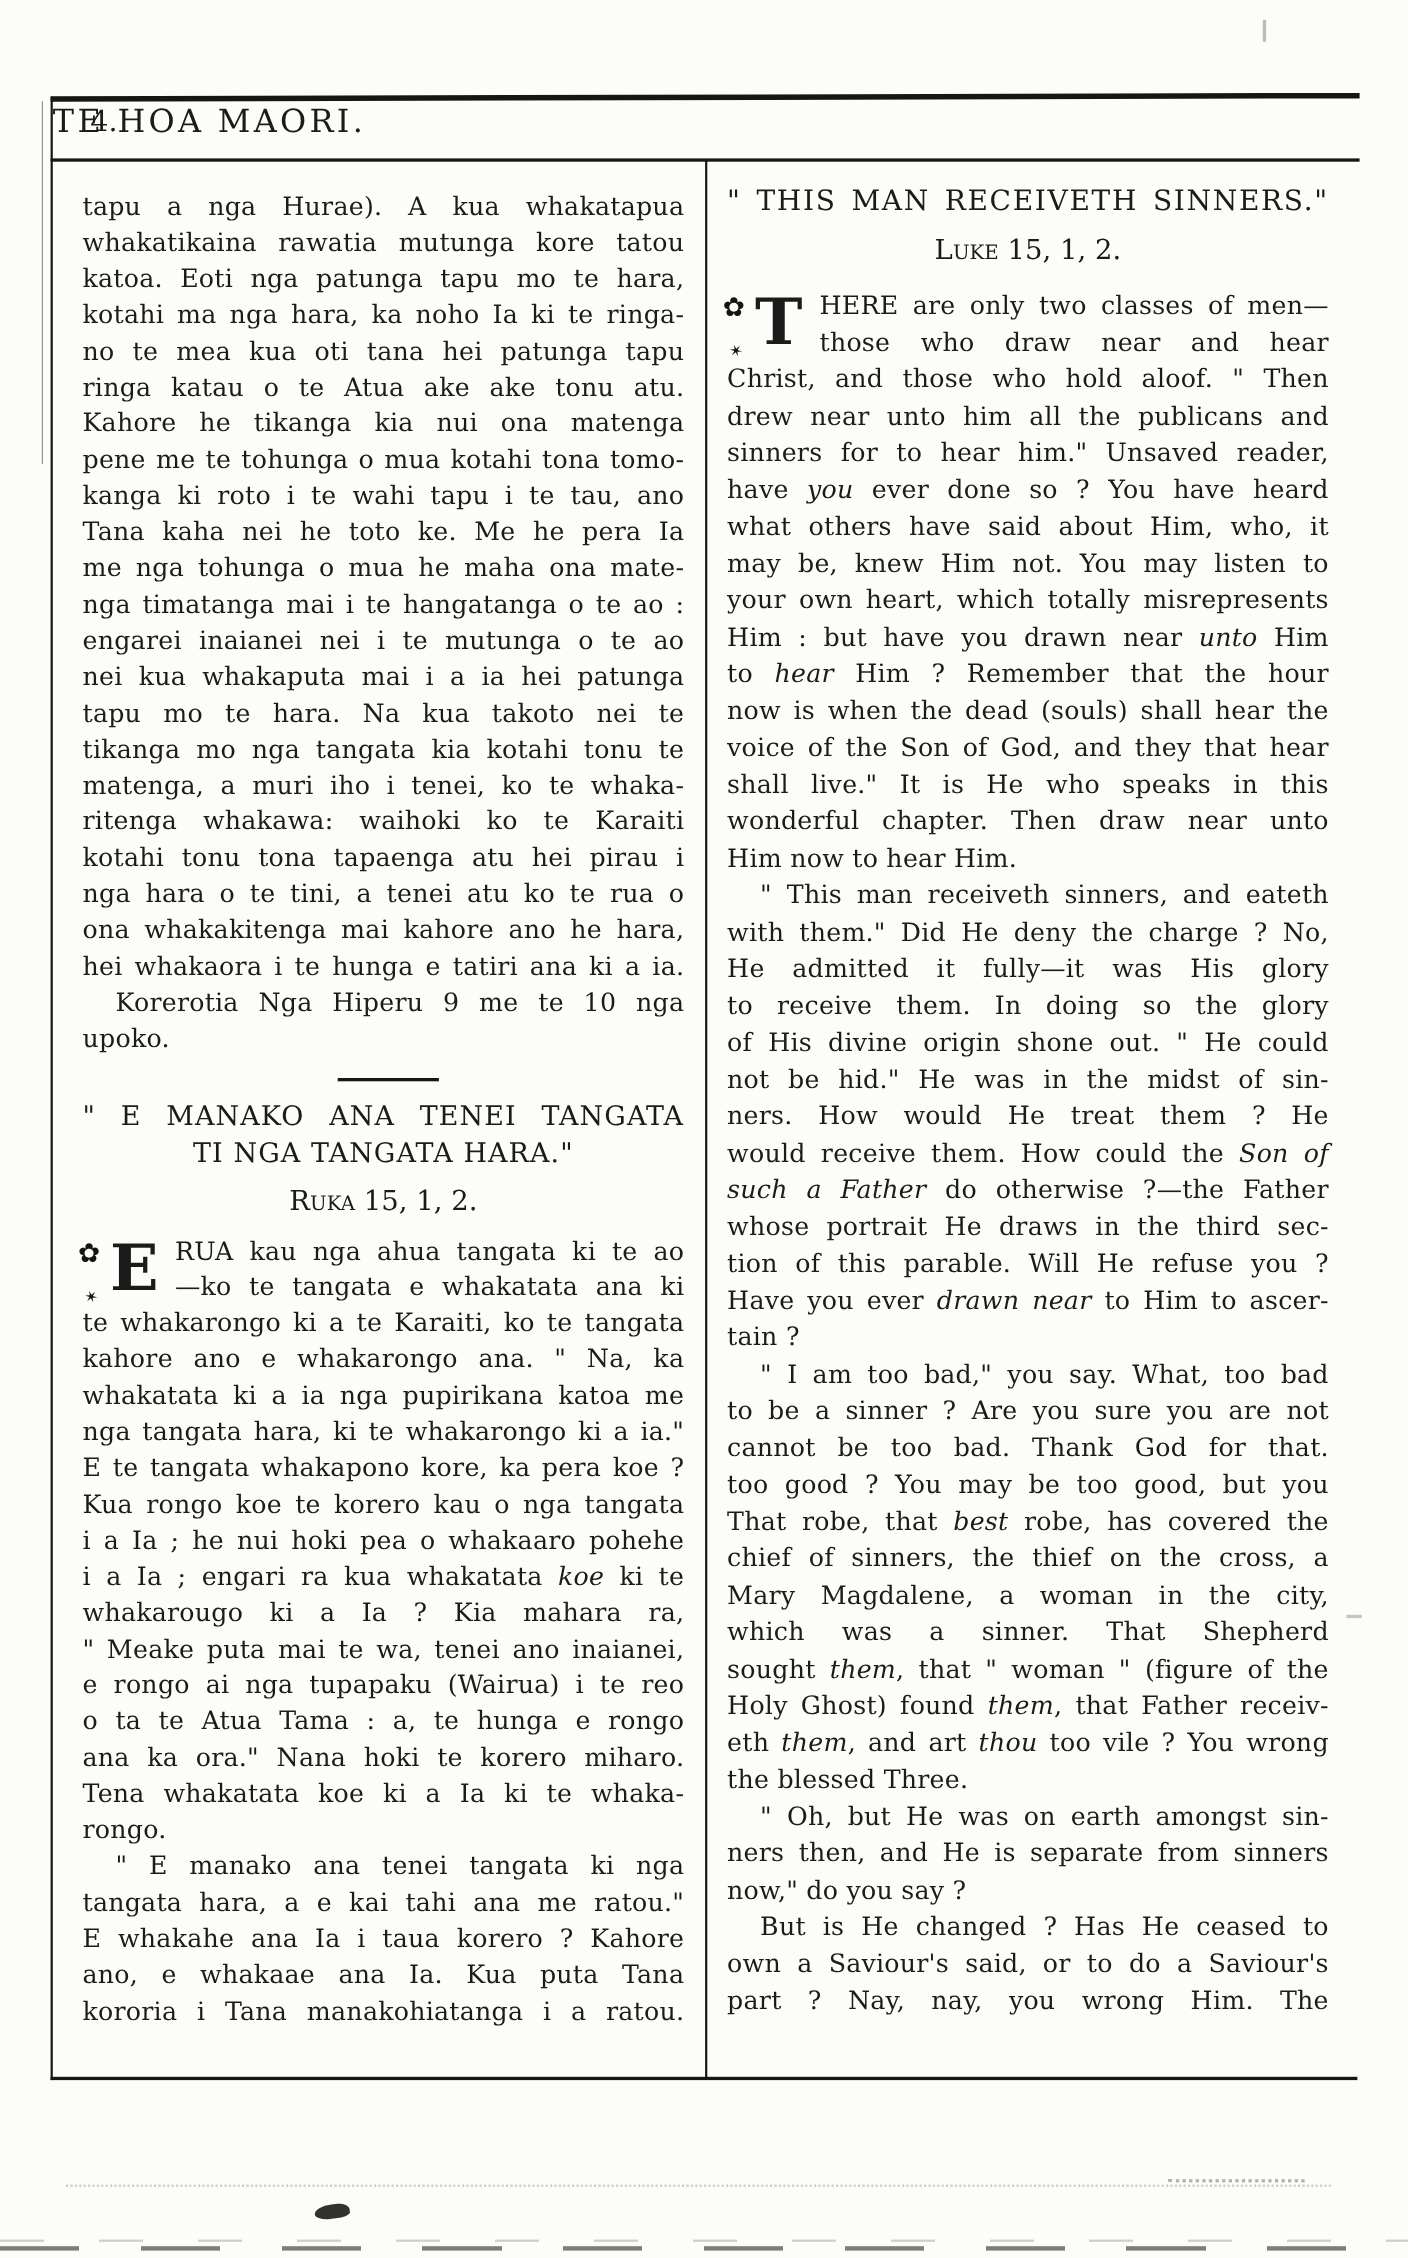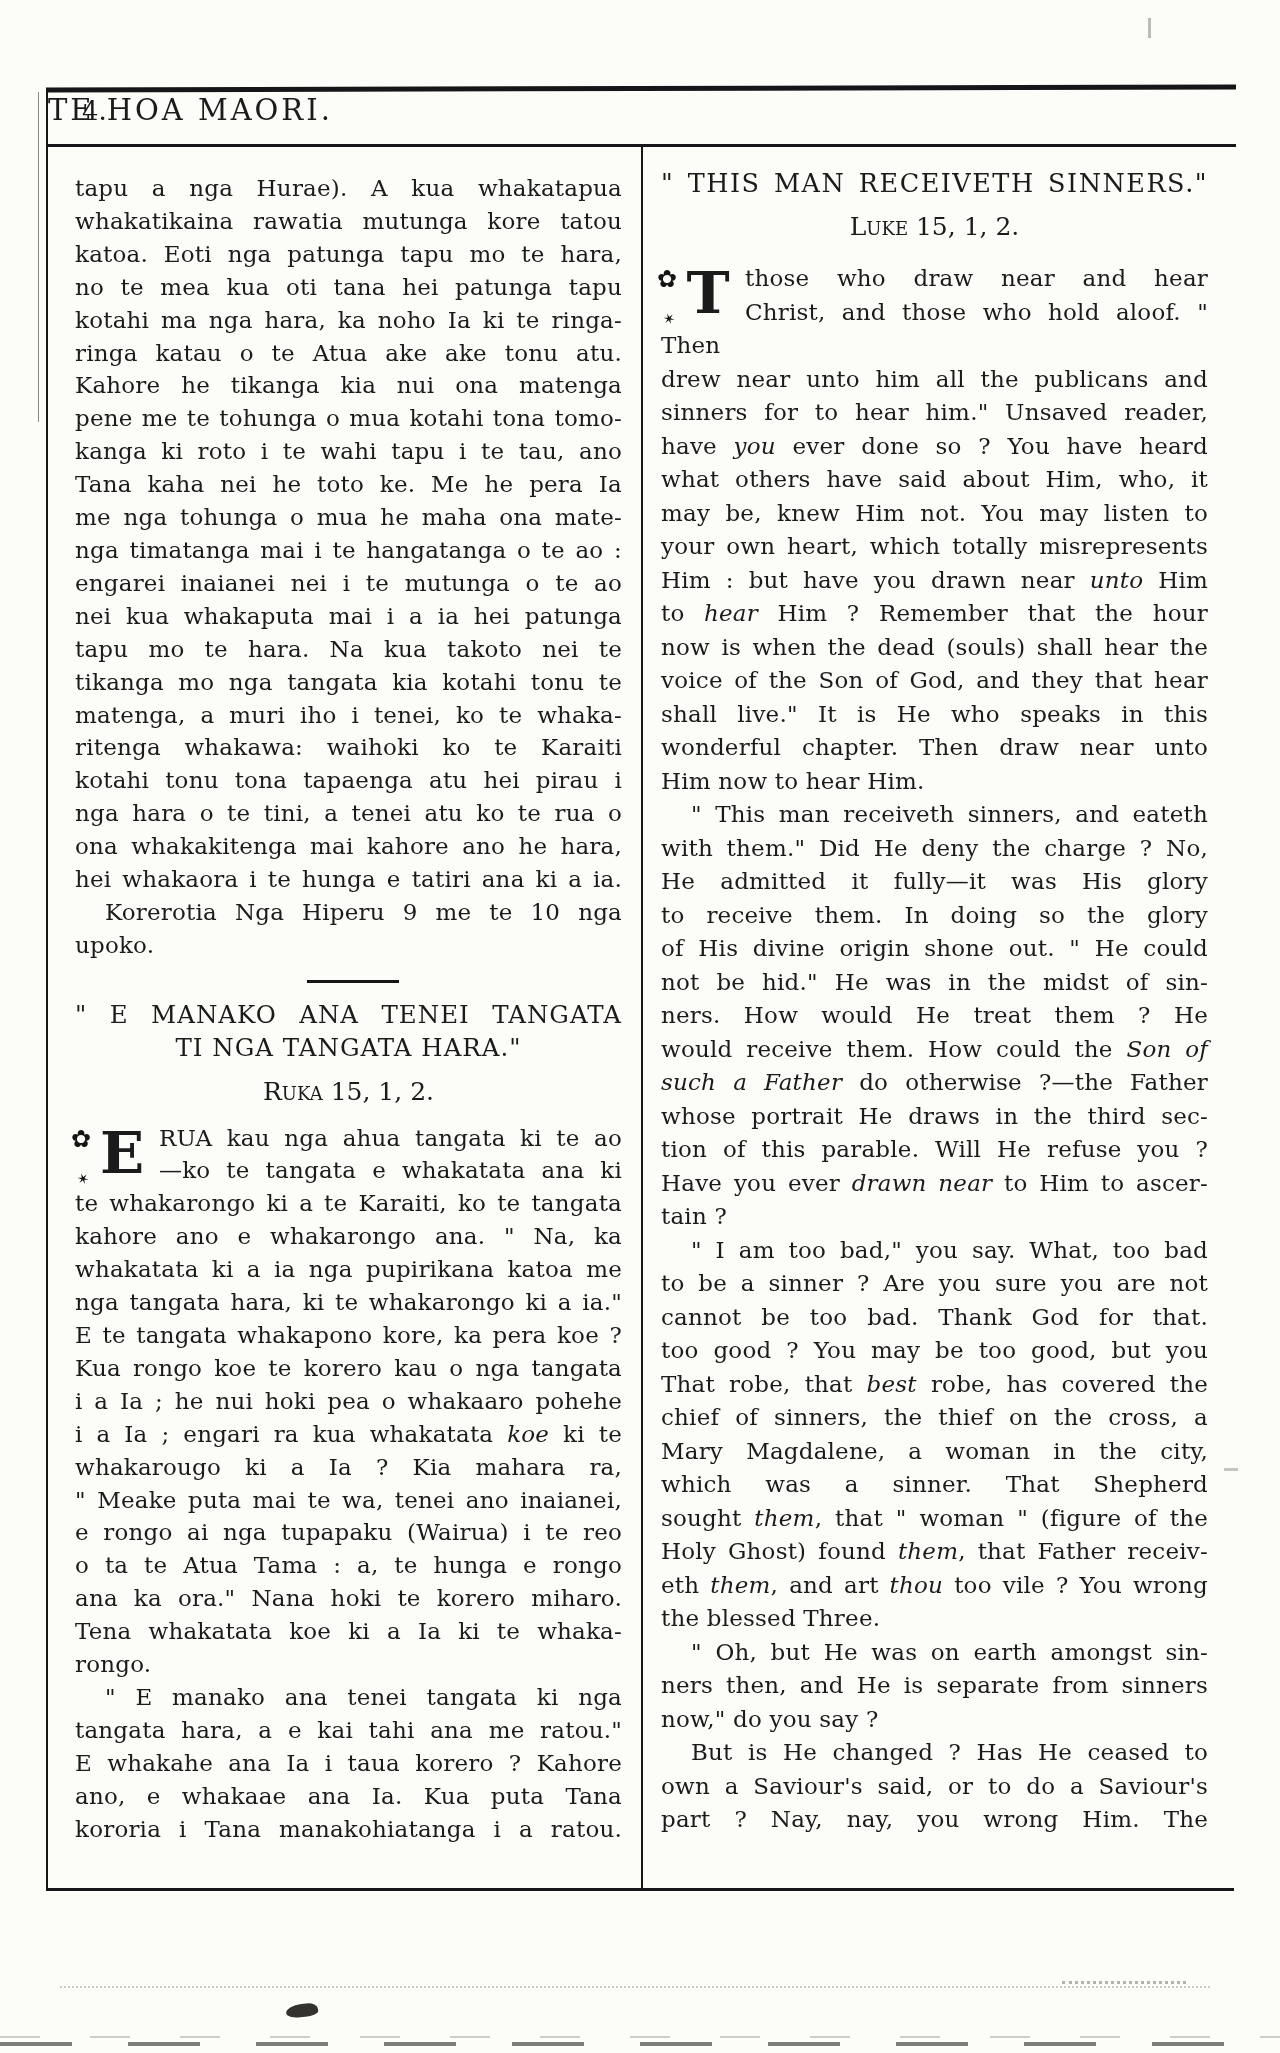--- a/index.html
+++ b/index.html
@@ -90,22 +90,22 @@
 <div class="rule" id="bottom-rule"></div>
 
 <div id="page-number">4.</div>
 <div id="masthead">TE HOA MAORI.</div>
 
 <div class="column" id="col-left">
     <div class="para">
       <div class="line">tapu a nga Hurae). A kua whakatapua</div>
       <div class="line">whakatikaina rawatia mutunga kore tatou</div>
       <div class="line">katoa. Eoti nga patunga tapu mo te hara,</div>
+      <div class="line">kotahi ma nga hara, ka noho Ia ki te ringa-</div>
       <div class="line">no te mea kua oti tana hei patunga tapu</div>
-      <div class="line">kotahi ma nga hara, ka noho Ia ki te ringa-</div>
       <div class="line">ringa katau o te Atua ake ake tonu atu.</div>
       <div class="line">Kahore he tikanga kia nui ona matenga</div>
       <div class="line">pene me te tohunga o mua kotahi tona tomo-</div>
       <div class="line">kanga ki roto i te wahi tapu i te tau, ano</div>
       <div class="line">Tana kaha nei he toto ke. Me he pera Ia</div>
       <div class="line">me nga tohunga o mua he maha ona mate-</div>
       <div class="line">nga timatanga mai i te hangatanga o te ao :</div>
       <div class="line">engarei inaianei nei i te mutunga o te ao</div>
       <div class="line">nei kua whakaputa mai i a ia hei patunga</div>
       <div class="line">tapu mo te hara. Na kua takoto nei te</div>
@@ -163,20 +163,21 @@
     <div class="heading-block">
       <div class="line">" THIS MAN RECEIVETH SINNERS."</div>
     </div>
     <div class="ref">Luke 15, 1, 2.</div>
     <div class="para">
       <span class="dropcap">
         <span class="orn">✿</span>
         <span class="orn2">✶</span>
         <span class="dc">T</span>
       </span>
+      <div class="line">HERE are only two classes of men—</div>
       <div class="line">those who draw near and hear</div>
       <div class="line">Christ, and those who hold aloof. " Then</div>
       <div class="line">drew near unto him all the publicans and</div>
       <div class="line">sinners for to hear him." Unsaved reader,</div>
       <div class="line">have <i>you</i> ever done so ? You have heard</div>
       <div class="line">what others have said about Him, who, it</div>
       <div class="line">may be, knew Him not. You may listen to</div>
       <div class="line">your own heart, which totally misrepresents</div>
       <div class="line">Him : but have you drawn near <i>unto</i> Him</div>
       <div class="line">to <i>hear</i> Him ? Remember that the hour</div>

